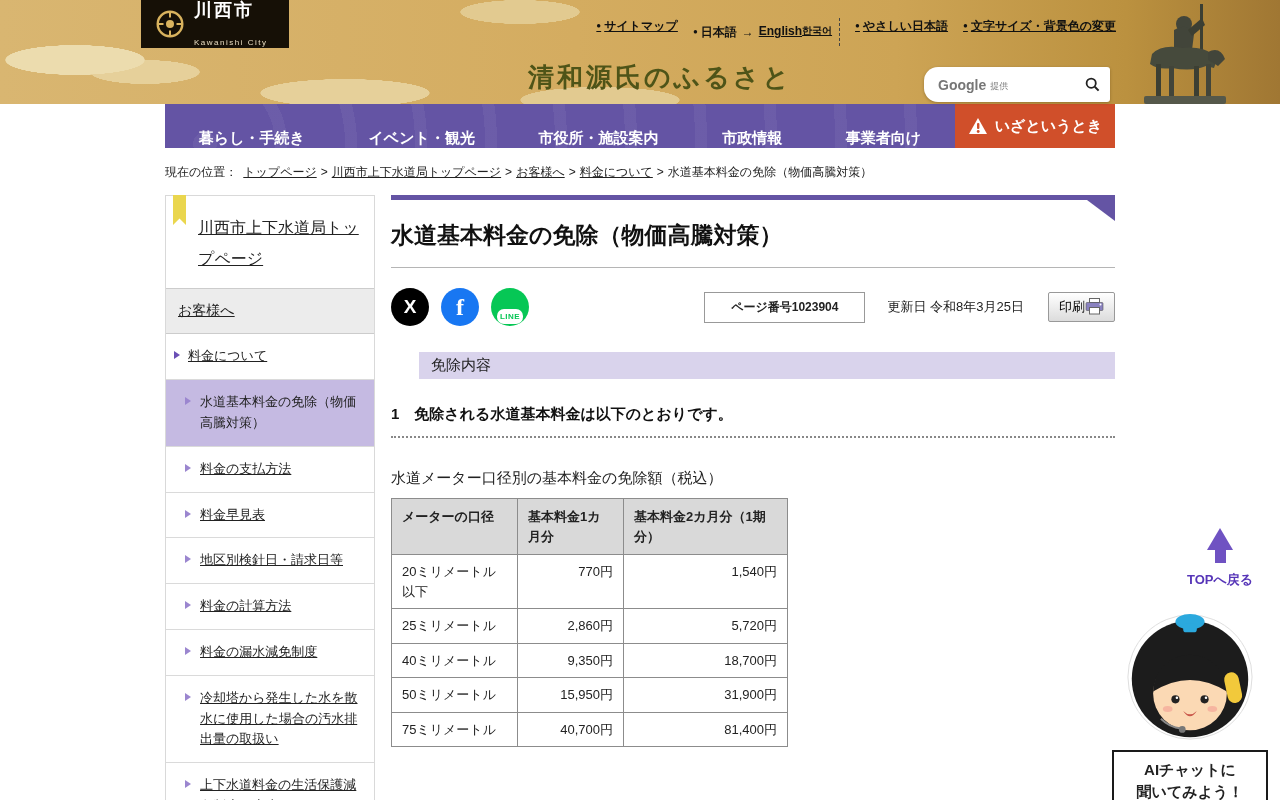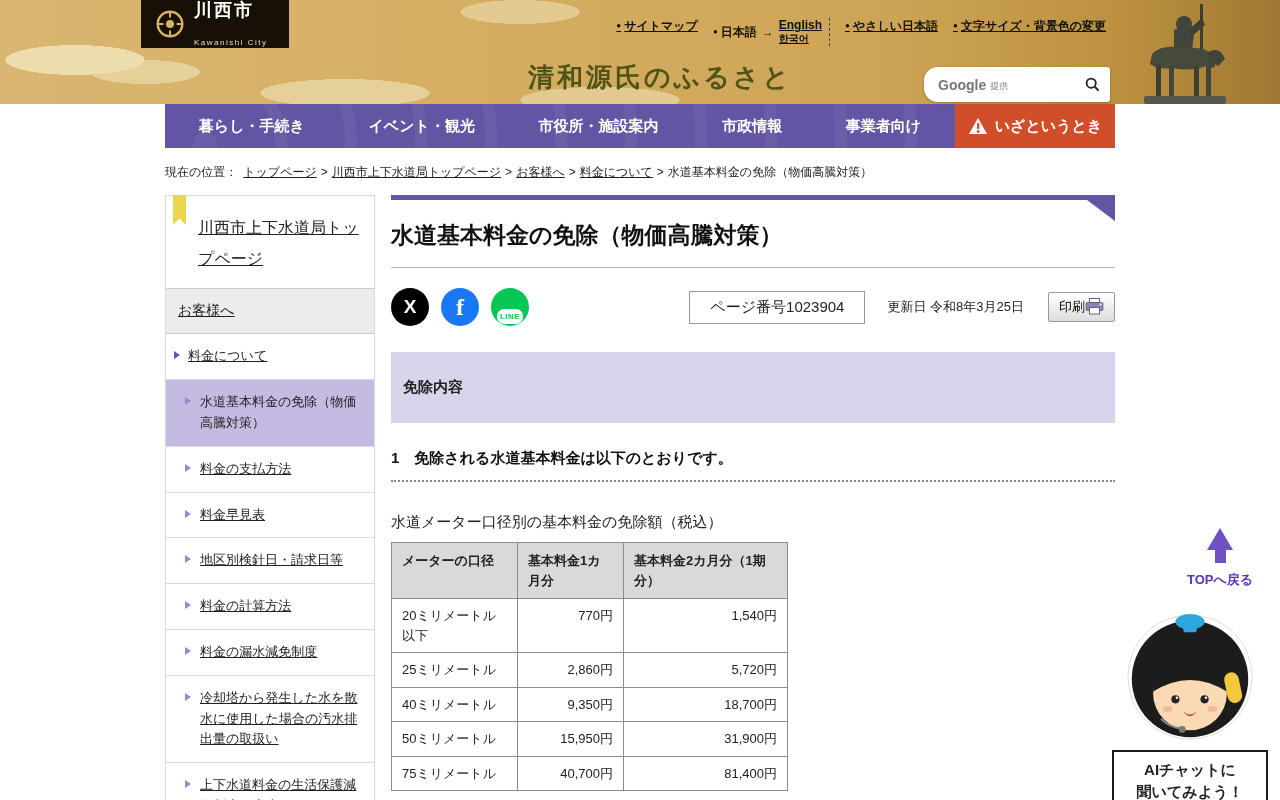--- a/index.html
+++ b/index.html
@@ -16,46 +16,46 @@
       radial-gradient(ellipse 85px 14px at 345px 93px, #e6d09a 0 99%, transparent 100%),
       radial-gradient(ellipse 60px 12px at 520px 12px, #e2ca90 0 99%, transparent 100%),
       radial-gradient(ellipse 80px 13px at 600px 100px,#e2ca90 0 99%, transparent 100%),
       linear-gradient(90deg,#d9b671 0%,#d4ac60 45%,#cda455 70%,#bb913f 88%,#a07733 100%);
   }
   .logo-box{ position:absolute; left:141px; top:0; height:48px; background:#161006;
     display:flex; align-items:center; gap:9px; padding:0 22px 0 14px; cursor:pointer; }
   .logo-name{ color:#fff; font-size:18px; font-weight:bold; letter-spacing:2px; line-height:1; }
   .logo-sub{ color:#e8dcc0; font-size:8px; letter-spacing:1.5px; margin-top:19px; }
 
-  .utility-nav{ position:absolute; top:18px; right:174px; display:flex; align-items:flex-start;
+  .utility-nav{ position:absolute; top:18px; right:164px; display:flex; align-items:flex-start;
     gap:15px; font-size:12px; font-weight:bold; color:#111; }
   .u-item::before{ content:"●"; font-size:8px; margin-right:3px; vertical-align:2px; }
   .u-link{ text-decoration:underline; cursor:pointer; }
   .lang-group{ display:flex; align-items:center; gap:5px; }
-  .lang-stack{ display:flex; flex-direction:column; line-height:1.15; align-items:flex-start; }
+  .lang-stack{ display:flex; flex-direction:row; line-height:1.15; align-items:flex-start; }
   .lang-en{ font-size:12px; text-decoration:underline; cursor:pointer; }
   .lang-ko{ font-size:10px; text-decoration:underline; cursor:pointer; }
   .lang-divider{ border-right:1px dashed #444; height:28px; margin-left:2px; }
 
   .tagline{ position:absolute; left:528px; top:60px; font-family:"DejaVu Serif","Liberation Serif",serif;
     font-size:26px; font-weight:bold; color:#4e5418; letter-spacing:3px; }
 
   .search-box{ position:absolute; right:170px; top:67px; width:186px; height:35px; background:#fff;
     border-radius:14px 3px 3px 14px; display:flex; align-items:center; padding:0 8px 0 14px;
     box-shadow:0 1px 3px rgba(60,40,0,.35); }
   .search-brand{ color:#767676; font-size:14px; font-weight:bold; }
   .search-provided{ font-size:9px; color:#767676; margin-left:4px; margin-top:3px; }
   .search-btn{ margin-left:auto; background:none; border:none; padding:2px; cursor:pointer; display:flex; }
 
   .statue{ position:absolute; right:48px; top:2px; }
 
   
   .main-nav{ margin-left:165px; width:950px; height:44px; display:flex; background:#6454a4;
     background-image:repeating-radial-gradient(circle at 40px 40px, rgba(255,255,255,.05) 0 12px, transparent 12px 70px); }
-  .nav-items{ flex:1; display:flex; align-items:center; justify-content:space-around; padding:0 14px;gap:24px; }
+  .nav-items{ flex:1; display:flex; align-items:flex-end; justify-content:space-around; padding:0 14px;gap:24px; }
   .nav-item{ color:#fff; font-weight:bold; font-size:15px; cursor:pointer; white-space:nowrap; }
   .emergency{ width:160px; background:#d04f2a; display:flex; align-items:center; justify-content:center;
     gap:7px; color:#fff; font-weight:bold; font-size:15px; cursor:pointer; }
 
   
   .breadcrumb{ margin:16px 0 0 165px; font-size:12px; color:#222; }
   .bc-label{ margin-right:6px; }
   .bc-link{ text-decoration:underline; cursor:pointer; }
   .bc-sep{ margin:0 4px; }
 
@@ -93,28 +93,28 @@
   .share-row{ display:flex; align-items:center; margin-top:20px; gap:12px; }
   .icon-circle{ width:38px; height:38px; border-radius:50%; display:flex; align-items:center;
     justify-content:center; cursor:pointer; flex:none; }
   .x-circle{ background:#000; color:#fff; font-weight:bold; font-size:19px; }
   .fb-circle{ background:#1877f2; color:#fff; font-weight:bold; font-size:24px;
     font-family:"Liberation Serif","DejaVu Serif",serif; }
   .line-circle{ background:#06c755; }
   .line-inner{ background:#fff; border-radius:7px; padding:3px 3px; color:#06c755; font-size:8px;
     font-weight:bold; letter-spacing:.5px;margin-top:18px; }
   .share-spacer{ flex:1; }
-  .page-number{ border:1px solid #999; padding:6px 20px; font-size:15px; white-space:nowrap; }
+  .page-number{ border:1px solid #999; padding:6px 26px; font-size:12px; white-space:nowrap;font-weight:bold; }
   .updated{ font-size:13px; margin-left:10px; white-space:nowrap; }
   .print-btn{ margin-left:12px; border:1px solid #999; border-radius:2px;
     background:linear-gradient(#ffffff,#dcdcdc); padding:5px 10px; display:flex; 
     font-size:13px; cursor:pointer; font-family:inherit; }
 
-  .section-header{ margin-top:26px; background:#d9d3ec; padding:26px 12px; font-size:15px;
-    font-weight:bold; color:#222; }
+  .section-header{ margin-top:26px; background:#d9d3ec; padding:4px 12px; font-size:15px;
+    font-weight:normal; color:#222;margin-left:28px; }
   .num-heading{ margin-top:26px; padding-bottom:12px; border-bottom:2px dotted #888;
     font-size:15px; font-weight:bold; color:#111; }
   .table-caption{ margin-top:31px; font-size:15px; font-weight:normal; }
 
   table.fee{ border-collapse:collapse; margin-top:10px; font-size:13px; }
   .fee th{ background:#d9d9d9; border:1px solid #8c8c8c; padding:8px 10px; text-align:left;
     font-weight:bold; vertical-align:top; line-height:1.5; }
   .fee td{ border:1px solid #8c8c8c; padding:7px 10px; vertical-align:top; line-height:1.5; }
   .fee td.num{ text-align:right; }
 

